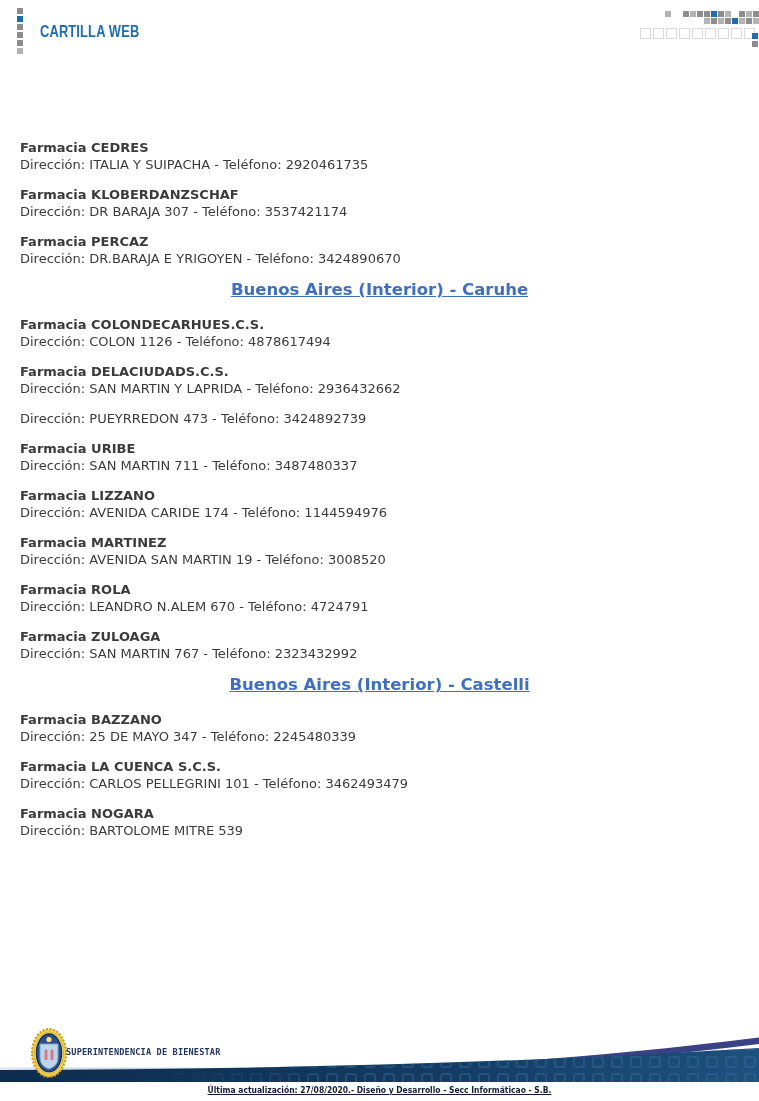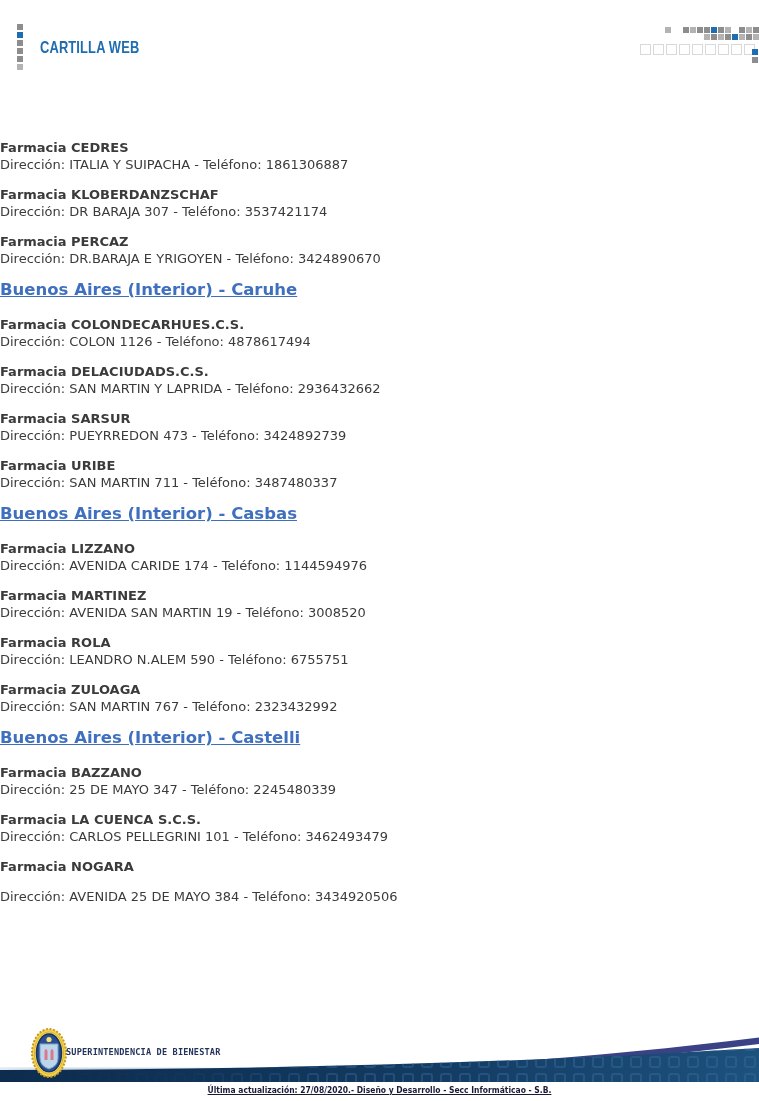--- a/index.html
+++ b/index.html
@@ -10,40 +10,40 @@
     --square_gray_light:#b3b3b3;
     --outline_gray:#d9d9d9;
   }
   *{margin:0;padding:0;box-sizing:border-box}
   html,body{background:#fff}
   .page{
     position:relative;width:759px;height:1101px;background:#fff;overflow:hidden;
     font-family:"DejaVu Sans",sans-serif;color:var(--text_color);
   }
   
-  .header{position:absolute;left:0;top:16px;width:607px;height:60px}
+  .header{position:absolute;left:0;top:0;width:607px;height:60px}
   .title{
     position:absolute;left:40px;top:22px;
     font-family:"Liberation Sans",sans-serif;font-weight:700;font-size:16.5px;
     color:var(--accent_blue);letter-spacing:.2px;
     transform:scaleX(.78);transform-origin:left center;white-space:nowrap;
   }
   .px{position:absolute;display:block;width:6px;height:6px}
   .px.g{background:var(--square_gray)}
   .px.gl{background:var(--square_gray_light)}
   .px.b{background:var(--accent_blue)}
   .px.o{width:11px;height:11px;background:#fff;border:1px solid var(--outline_gray)}
   
-  .list{position:absolute;left:0;top:139px;width:739px;}
+  .list{position:absolute;left:0;top:139px;width:739px;padding-left:20px}
   .entry{margin:0 0 13px 0}
   .pname{font-size:13px;line-height:17px;font-weight:700;white-space:nowrap}
   .pdet{font-size:13px;line-height:17px;white-space:nowrap}
   h2.sec{
     margin:2px 0 16px 0;font-size:16.5px;line-height:20px;font-weight:700;
-    color:var(--heading_blue);text-decoration:underline;white-space:nowrap;
+    color:var(--heading_blue);text-decoration:underline;white-space:nowrap;text-align:center;
   }
   
   .swoosh{position:absolute;left:0;top:1020px;z-index:1}
   .logo{position:absolute;left:29px;top:1027px;z-index:2}
   .org{
     position:absolute;left:66px;top:1046px;z-index:2;
     font-family:"DejaVu Sans Mono",monospace;font-weight:700;font-size:9.5px;
     color:#23345c;letter-spacing:.2px;white-space:nowrap;
     transform:scaleX(.9);transform-origin:left center;
   }
@@ -98,78 +98,76 @@
         <i class="px o" style="left: 731px; top: 28px;"></i>
         <i class="px o" style="left: 744px; top: 28px;"></i>
         <i class="px b" style="left: 752px; top: 33px;"></i>
         <i class="px g" style="left: 752px; top: 41px;"></i>
       </div>
   </div>
 
   <main class="list" id="list">
       <div class="entry">
         <div class="pname">Farmacia CEDRES</div>
-        <div class="pdet">Dirección: ITALIA Y SUIPACHA - Teléfono: 1861306887</div>
+        <div class="pdet">Dirección: ITALIA Y SUIPACHA - Teléfono: 2920461735</div>
       </div>
       <div class="entry">
         <div class="pname">Farmacia KLOBERDANZSCHAF</div>
         <div class="pdet">Dirección: DR BARAJA 307 - Teléfono: 3537421174</div>
       </div>
       <div class="entry">
         <div class="pname">Farmacia PERCAZ</div>
         <div class="pdet">Dirección: DR.BARAJA E YRIGOYEN - Teléfono: 3424890670</div>
       </div>
       <h2 class="sec">Buenos Aires (Interior) - Caruhe</h2>
       <div class="entry">
         <div class="pname">Farmacia COLONDECARHUES.C.S.</div>
         <div class="pdet">Dirección: COLON 1126 - Teléfono: 4878617494</div>
       </div>
       <div class="entry">
         <div class="pname">Farmacia DELACIUDADS.C.S.</div>
         <div class="pdet">Dirección: SAN MARTIN Y LAPRIDA - Teléfono: 2936432662</div>
       </div>
       <div class="entry">
-        <div class="pname">Farmacia SARSUR</div>
         <div class="pdet">Dirección: PUEYRREDON 473 - Teléfono: 3424892739</div>
       </div>
       <div class="entry">
         <div class="pname">Farmacia URIBE</div>
         <div class="pdet">Dirección: SAN MARTIN 711 - Teléfono: 3487480337</div>
       </div>
-      <h2 class="sec">Buenos Aires (Interior) - Casbas</h2>
       <div class="entry">
         <div class="pname">Farmacia LIZZANO</div>
         <div class="pdet">Dirección: AVENIDA CARIDE 174 - Teléfono: 1144594976</div>
       </div>
       <div class="entry">
         <div class="pname">Farmacia MARTINEZ</div>
         <div class="pdet">Dirección: AVENIDA SAN MARTIN 19 - Teléfono: 3008520</div>
       </div>
       <div class="entry">
         <div class="pname">Farmacia ROLA</div>
-        <div class="pdet">Dirección: LEANDRO N.ALEM 590 - Teléfono: 6755751</div>
+        <div class="pdet">Dirección: LEANDRO N.ALEM 670 - Teléfono: 4724791</div>
       </div>
       <div class="entry">
         <div class="pname">Farmacia ZULOAGA</div>
         <div class="pdet">Dirección: SAN MARTIN 767 - Teléfono: 2323432992</div>
       </div>
       <h2 class="sec">Buenos Aires (Interior) - Castelli</h2>
       <div class="entry">
         <div class="pname">Farmacia BAZZANO</div>
         <div class="pdet">Dirección: 25 DE MAYO 347 - Teléfono: 2245480339</div>
       </div>
       <div class="entry">
         <div class="pname">Farmacia LA CUENCA S.C.S.</div>
         <div class="pdet">Dirección: CARLOS PELLEGRINI 101 - Teléfono: 3462493479</div>
       </div>
       <div class="entry">
         <div class="pname">Farmacia NOGARA</div>
-      </div>
-      <div class="entry">
-        <div class="pdet">Dirección: AVENIDA 25 DE MAYO 384 - Teléfono: 3434920506</div>
+        <div class="pdet">Dirección: BARTOLOME MITRE 539</div>
+      </div>
+      <div class="entry">
       </div>
     </main>
 
   <svg class="swoosh" width="759" height="62" viewBox="0 0 759 62">
     <defs>
       <linearGradient id="bandG" x1="0" y1="0" x2="1" y2="0">
         <stop offset="0" stop-color="#0d2c4e"></stop>
         <stop offset="0.55" stop-color="#133a61"></stop>
         <stop offset="1" stop-color="#1d517e"></stop>
       </linearGradient>

